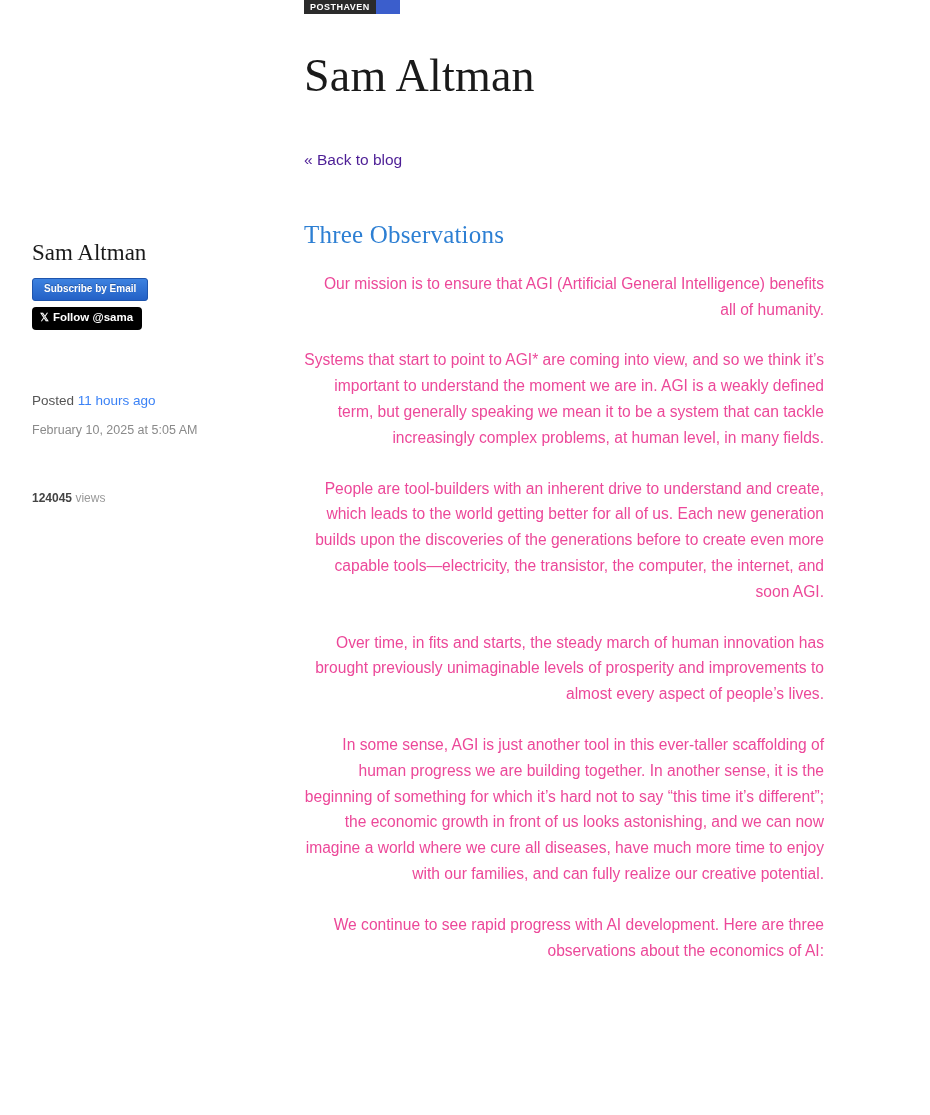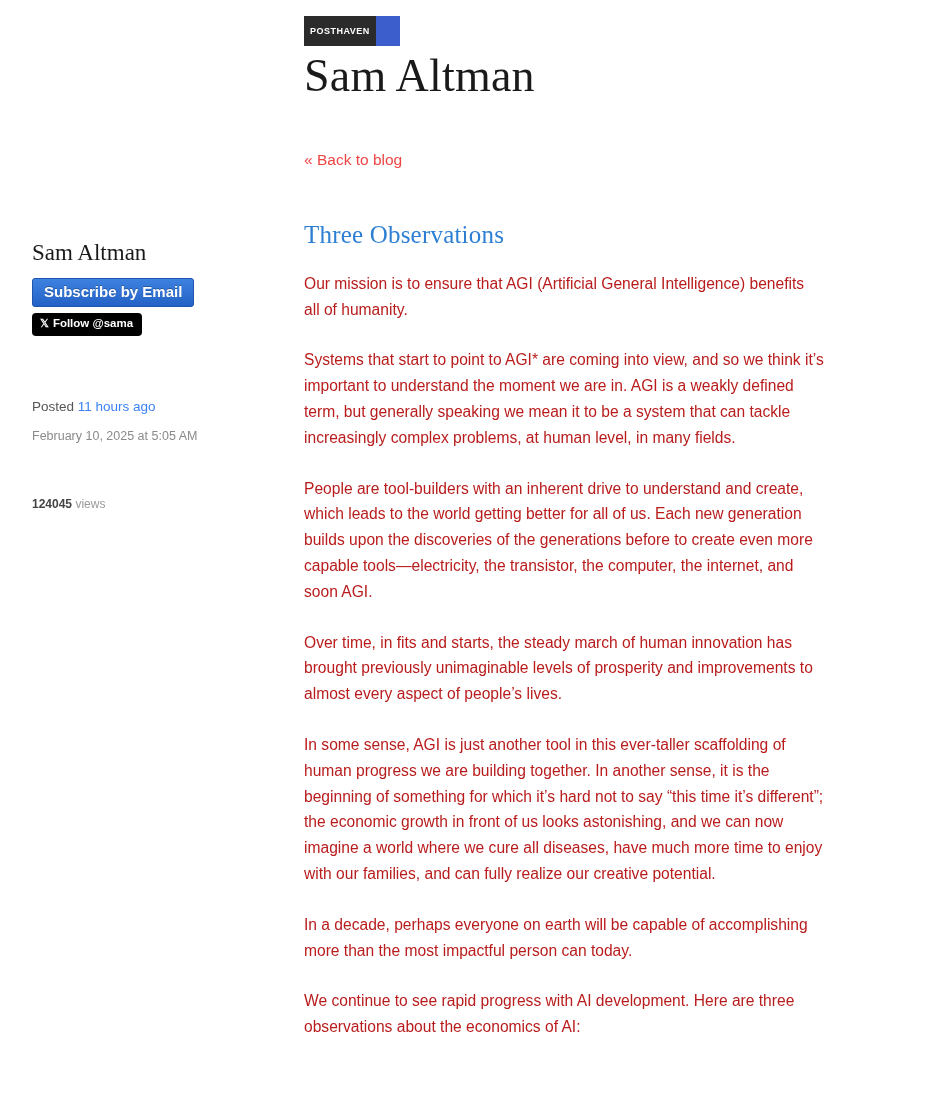--- a/index.html
+++ b/index.html
@@ -13,23 +13,23 @@
     position: relative;
     font-family: "Liberation Sans", sans-serif;
     color: #333333;
     overflow: hidden;
   }
 
   
   .posthaven-badge {
     position: absolute;
     left: 304px;
-    top: 16px;
+    top: 0px;
     width: 96px;
-    height: 30px;
+    height: 14px;
     display: flex;
     align-items: stretch;
   }
   .posthaven-badge .ph-dark {
     background: #2b2b2b;
     color: #ffffff;
     font-size: 9px;
     font-weight: bold;
     letter-spacing: 0.5px;
     padding: 0 6px;
@@ -55,43 +55,44 @@
     font-weight: normal;
     color: #1a1a1a;
     margin: 0;
     line-height: 1.15;
     letter-spacing: 0.2px;
   }
   .back-link {
     display: inline-block;
     margin-top: 48px;
     font-size: 15.5px;
-    color: #ef4444;
+    color: #4c1d95;
     text-decoration: none;
     font-family: "Liberation Sans", sans-serif;
   }
 
   .post-title {
     margin: 52px 0 0 0;
     font-family: "Liberation Serif", serif;
     font-size: 25px;
     font-weight: normal;
     color: #2d7fd3;
     letter-spacing: 0.2px;
   }
 
   .post-body {
     margin-top: 22px;
   }
   .post-body p {
     margin: 0 0 25px 0;
     font-size: 15.6px;
     line-height: 25.8px;
-    color: #b91c1c;
-    font-family: "Liberation Sans", sans-serif;
+    color: #ec4899;
+    font-family: "Liberation Sans", sans-serif;
+    text-align: right;
   }
 
   
   .sidebar {
     position: absolute;
     left: 32px;
     top: 240px;
     width: 230px;
   }
   .author-name {
@@ -101,21 +102,21 @@
     margin: 0 0 12px 0;
     font-weight: normal;
   }
   .subscribe-btn {
     display: inline-block;
     background: #2d6fd4;
     background-image: linear-gradient(#3d82e0, #2461c6);
     border: 1px solid #1f55ad;
     border-radius: 3px;
     color: #ffffff;
-    font-size: 15px;
+    font-size: 10px;
     font-weight: bold;
     padding: 4px 11px 5px 11px;
     line-height: 1.2;
     cursor: pointer;
     font-family: "Liberation Sans", sans-serif;
     text-shadow: 0 -1px 0 rgba(0,0,0,0.25);
   }
   .follow-btn {
     display: inline-flex;
     align-items: center;
@@ -198,16 +199,15 @@
   <a class="back-link" href="#">« Back to blog</a>
 
   <h2 class="post-title">Three Observations</h2>
 
   <div class="post-body">
       <p>Our mission is to ensure that AGI (Artificial General Intelligence) benefits all of humanity.</p>
       <p>Systems that start to point to AGI* are coming into view, and so we think it’s important to understand the moment we are in. AGI is a weakly defined term, but generally speaking we mean it to be a system that can tackle increasingly complex problems, at human level, in many fields.</p>
       <p>People are tool-builders with an inherent drive to understand and create, which leads to the world getting better for all of us. Each new generation builds upon the discoveries of the generations before to create even more capable tools—electricity, the transistor, the computer, the internet, and soon AGI.</p>
       <p>Over time, in fits and starts, the steady march of human innovation has brought previously unimaginable levels of prosperity and improvements to almost every aspect of people’s lives.</p>
       <p>In some sense, AGI is just another tool in this ever-taller scaffolding of human progress we are building together. In another sense, it is the beginning of something for which it’s hard not to say “this time it’s different”; the economic growth in front of us looks astonishing, and we can now imagine a world where we cure all diseases, have much more time to enjoy with our families, and can fully realize our creative potential.</p>
-      <p>In a decade, perhaps everyone on earth will be capable of accomplishing more than the most impactful person can today.</p>
       <p>We continue to see rapid progress with AI development. Here are three observations about the economics of AI:</p>
     </div>
 </div>
 
 </body></html>

